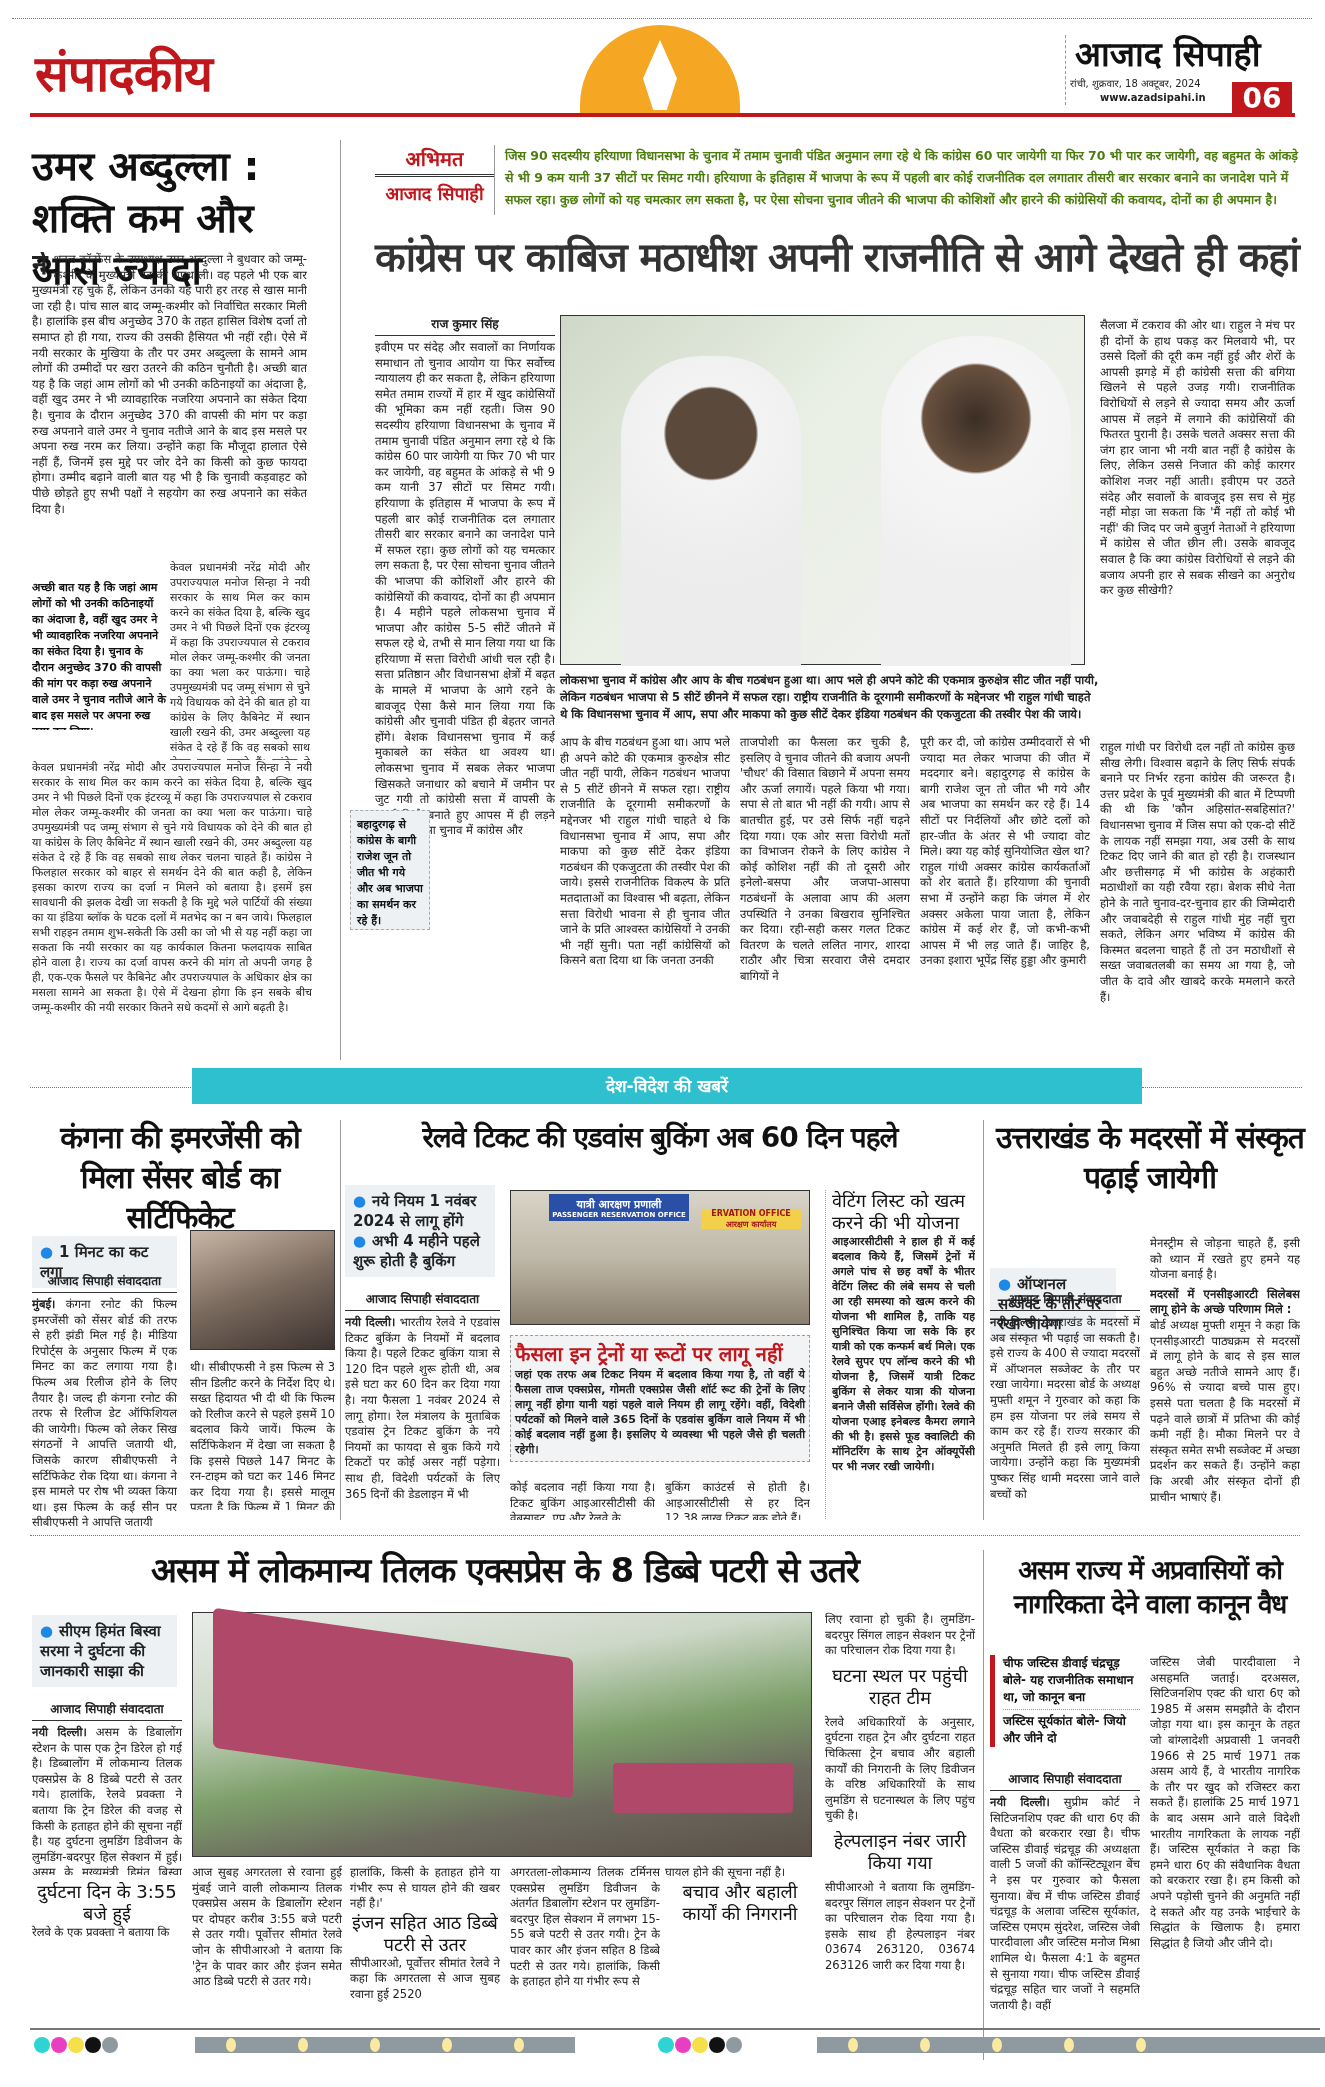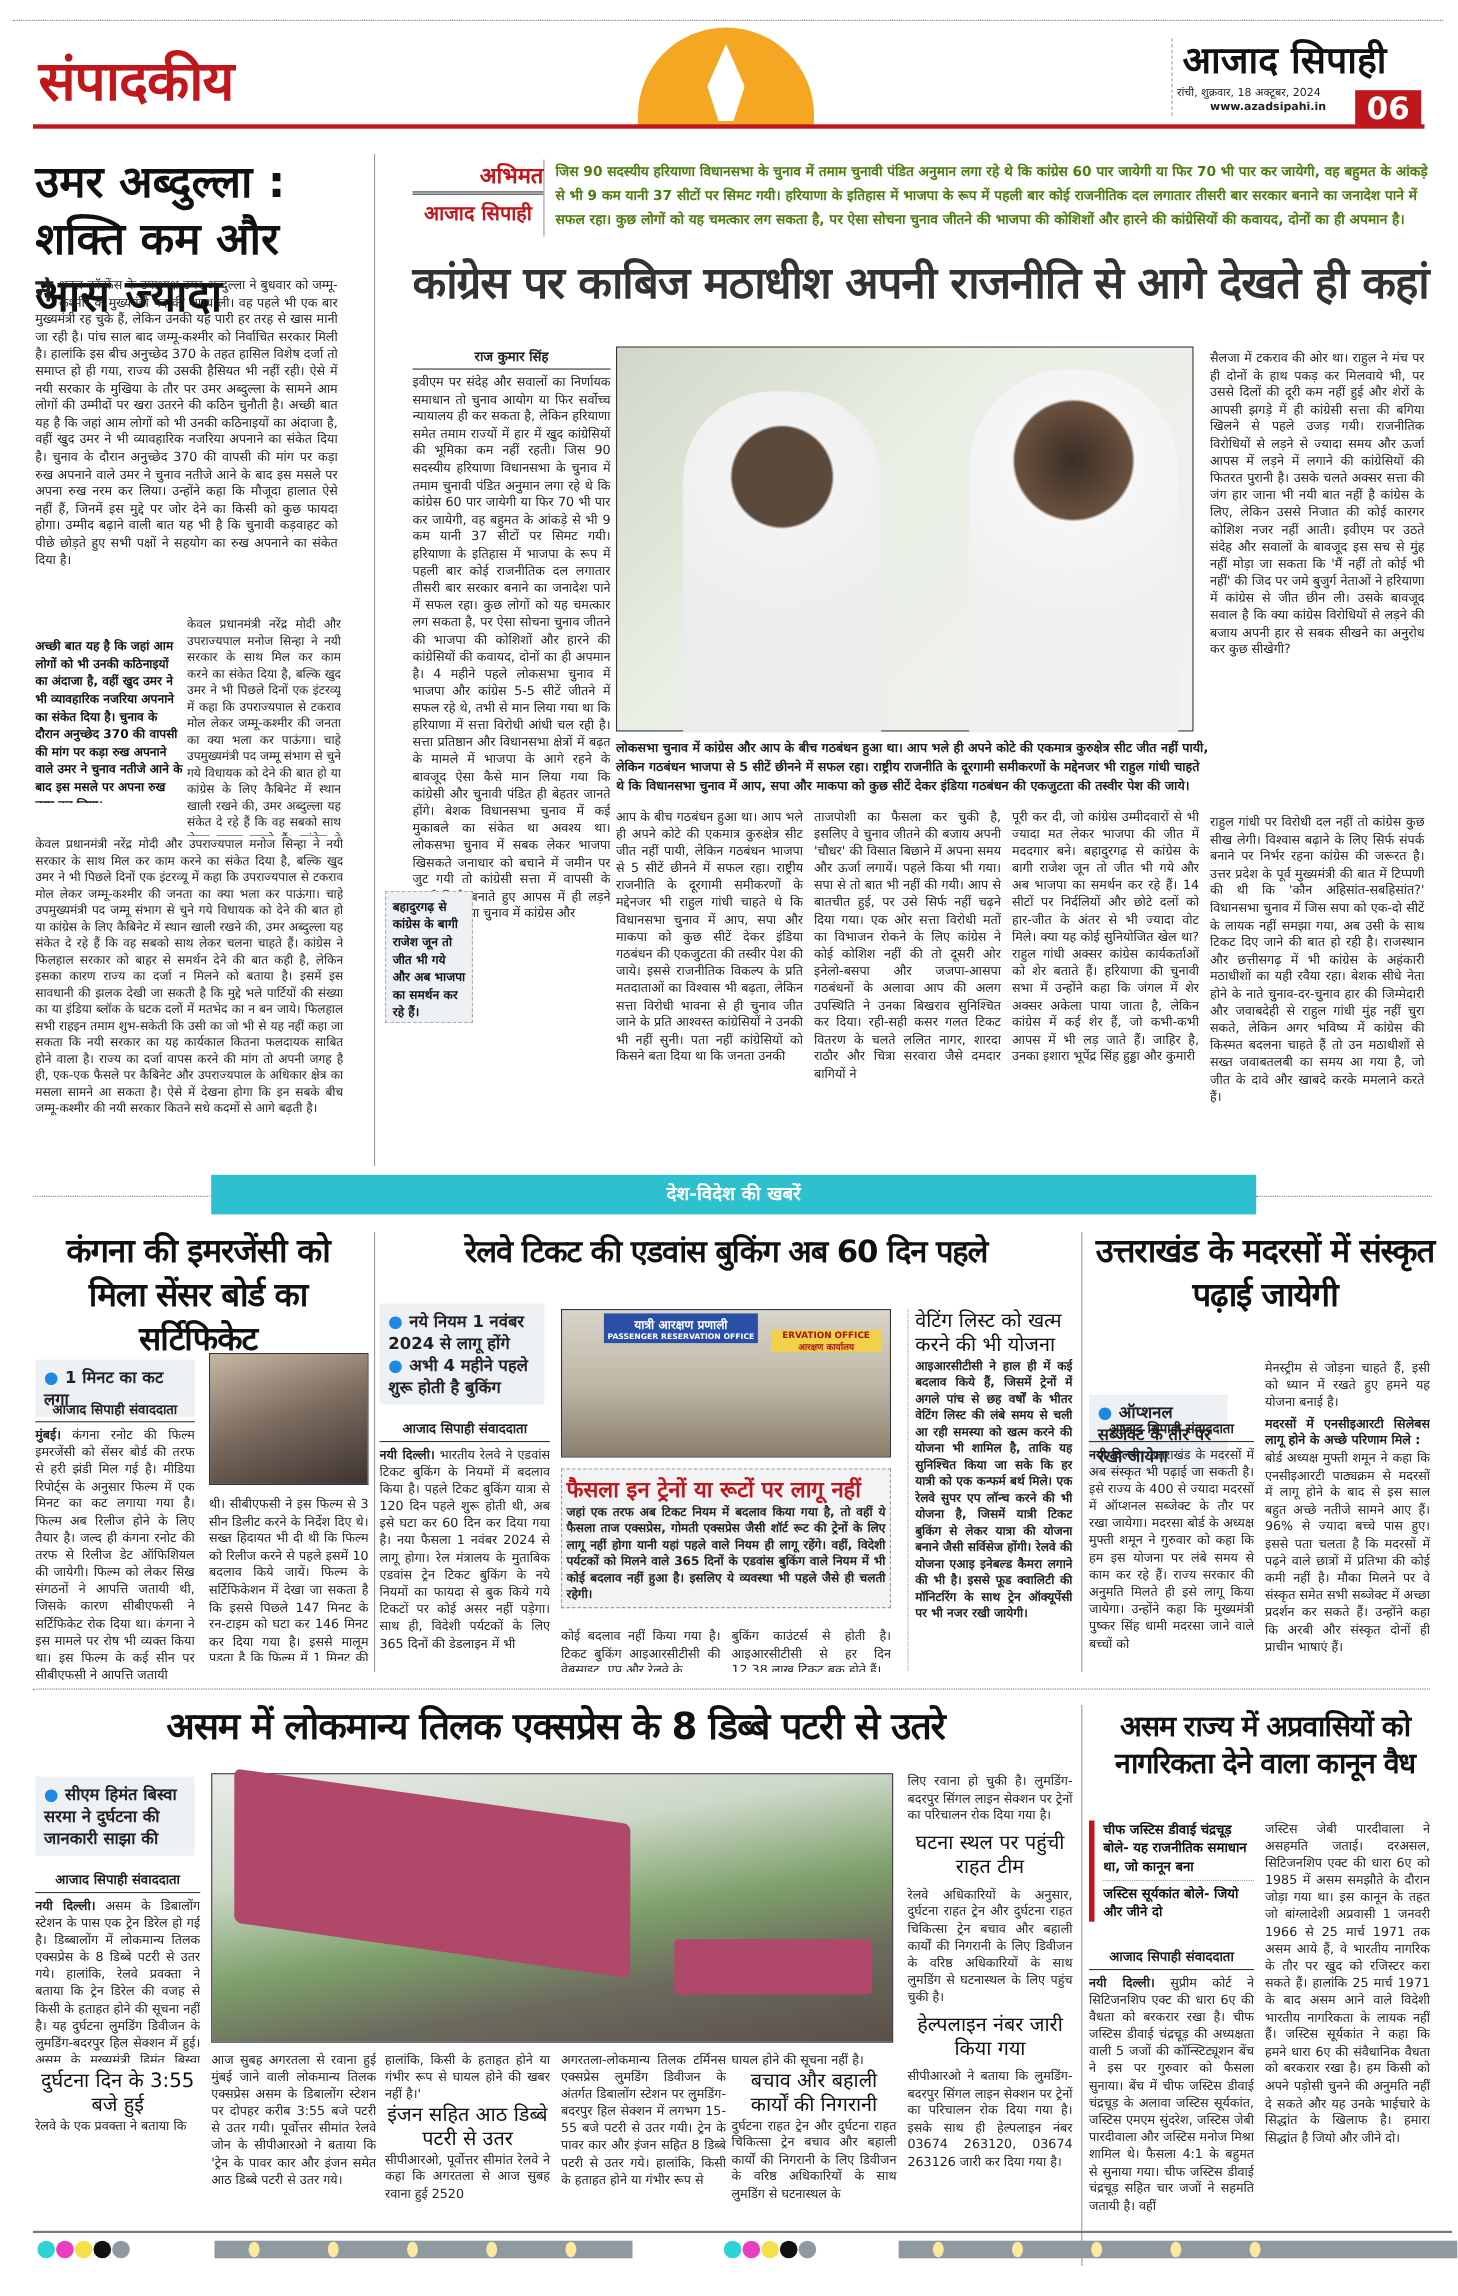--- a/index.html
+++ b/index.html
@@ -12,21 +12,21 @@
 .redrule{left:30px;top:113px;width:1265px;height:4px;background:#c0171c}
 .paper-name{left:1075px;top:30px;font-size:34px;font-weight:bold;color:#111}
 .paper-meta{left:1070px;top:76px;font-size:10px;color:#222}
 .paper-url{left:1100px;top:92px;font-size:10px;font-weight:bold}
 .page-no{left:1232px;top:82px;width:60px;height:34px;background:#c0171c;color:#fff;font-size:28px;font-weight:bold;text-align:center;line-height:34px}
 .headline-l{left:32px;top:140px;width:300px;font-size:40px;font-weight:bold;line-height:52px;color:#111}
 .col-text{font-size:11.5px;line-height:15.6px;color:#222;text-align:justify}
 .dropcap{font-size:28px;font-weight:bold;float:left;margin-right:6px;line-height:26px}
 .pull{font-size:12px;font-weight:bold;line-height:17px;color:#111}
 .abhimat-box{left:375px;top:145px;width:120px;height:70px;border-right:1px solid #999}
-.abhimat{font-size:20px;font-weight:bold;color:#c0171c;text-align:right;border-bottom:3px double #333;padding-bottom:2px}
+.abhimat{font-size:20px;font-weight:bold;color:#c0171c;text-align:center;border-bottom:3px double #333;padding-bottom:2px}
 .abhimat2{font-size:18px;font-weight:bold;color:#c0171c;text-align:center;margin-top:4px}
 .intro{left:505px;top:145px;width:795px;font-size:12.5px;font-weight:bold;line-height:22px;color:#4d7c0f}
 .main-hl{left:375px;top:228px;width:930px;font-size:40px;font-weight:bold;color:#333;letter-spacing:-1px}
 .byline{font-size:12px;font-weight:bold;text-align:center;border-bottom:1px solid #333;padding-bottom:3px;margin-bottom:4px}
 .photo{background:linear-gradient(135deg,#cfd8c8,#e9efe4 40%,#f2f2f2);border:1px solid #333}
 .caption{left:560px;top:672px;width:540px;font-size:11.5px;font-weight:bold;line-height:17px;color:#222}
 .sidebox{background:#eef1f4;border:1px dashed #aaa;padding:6px}
 .section-band{left:192px;top:1068px;width:950px;height:36px;background:#2ec0cf;color:#fff;text-align:center;font-size:17px;font-weight:bold;line-height:36px}
 .hl2{font-size:30px;font-weight:bold;color:#111;line-height:40px;text-align:center;letter-spacing:-1px}
 .bullet-box{background:#eef1f4;padding:6px 8px}
@@ -172,21 +172,20 @@
 <div class="abs col-text" style="left:192px;top:1865px;width:150px;height:200px;overflow:hidden">आज सुबह अगरतला से रवाना हुई मुंबई जाने वाली लोकमान्य तिलक एक्सप्रेस असम के डिबालोंग स्टेशन पर दोपहर करीब 3:55 बजे पटरी से उतर गयी। पूर्वोत्तर सीमांत रेलवे जोन के सीपीआरओ ने बताया कि 'ट्रेन के पावर कार और इंजन समेत आठ डिब्बे पटरी से उतर गये।</div>
 <div class="abs" style="left:350px;top:1865px;width:150px">
   <div class="col-text">हालांकि, किसी के हताहत होने या गंभीर रूप से घायल होने की खबर नहीं है।'</div>
   <div class="small-hl">इंजन सहित आठ डिब्बे पटरी से उतर</div>
   <div class="col-text">सीपीआरओ, पूर्वोत्तर सीमांत रेलवे ने कहा कि अगरतला से आज सुबह रवाना हुई 2520</div>
 </div>
 <div class="abs col-text" style="left:510px;top:1865px;width:150px;height:200px;overflow:hidden">अगरतला-लोकमान्य तिलक टर्मिनस एक्सप्रेस लुमडिंग डिवीजन के अंतर्गत डिबालोंग स्टेशन पर लुमडिंग-बदरपुर हिल सेक्शन में लगभग 15-55 बजे पटरी से उतर गयी। ट्रेन के पावर कार और इंजन सहित 8 डिब्बे पटरी से उतर गये। हालांकि, किसी के हताहत होने या गंभीर रूप से</div>
 <div class="abs" style="left:665px;top:1865px;width:150px">
   <div class="col-text">घायल होने की सूचना नहीं है।</div>
   <div class="small-hl">बचाव और बहाली कार्यों की निगरानी</div>
-  <div class="col-text">दुर्घटना राहत ट्रेन और दुर्घटना राहत चिकित्सा ट्रेन बचाव और बहाली कार्यों की निगरानी के लिए डिवीजन के वरिष्ठ अधिकारियों के साथ लुमडिंग से घटनास्थल के</div>
 </div>
 <div class="abs" style="left:825px;top:1612px;width:150px">
   <div class="col-text">लिए रवाना हो चुकी है। लुमडिंग-बदरपुर सिंगल लाइन सेक्शन पर ट्रेनों का परिचालन रोक दिया गया है।</div>
   <div class="small-hl" style="margin:6px 0">घटना स्थल पर पहुंची राहत टीम</div>
   <div class="col-text">रेलवे अधिकारियों के अनुसार, दुर्घटना राहत ट्रेन और दुर्घटना राहत चिकित्सा ट्रेन बचाव और बहाली कार्यों की निगरानी के लिए डिवीजन के वरिष्ठ अधिकारियों के साथ लुमडिंग से घटनास्थल के लिए पहुंच चुकी है।</div>
   <div class="small-hl" style="margin:6px 0">हेल्पलाइन नंबर जारी किया गया</div>
   <div class="col-text">सीपीआरओ ने बताया कि लुमडिंग-बदरपुर सिंगल लाइन सेक्शन पर ट्रेनों का परिचालन रोक दिया गया है। इसके साथ ही हेल्पलाइन नंबर 03674 263120, 03674 263126 जारी कर दिया गया है।</div>
 </div>
 
 <div class="abs vrule" style="left:983px;top:1550px;height:510px"></div>

